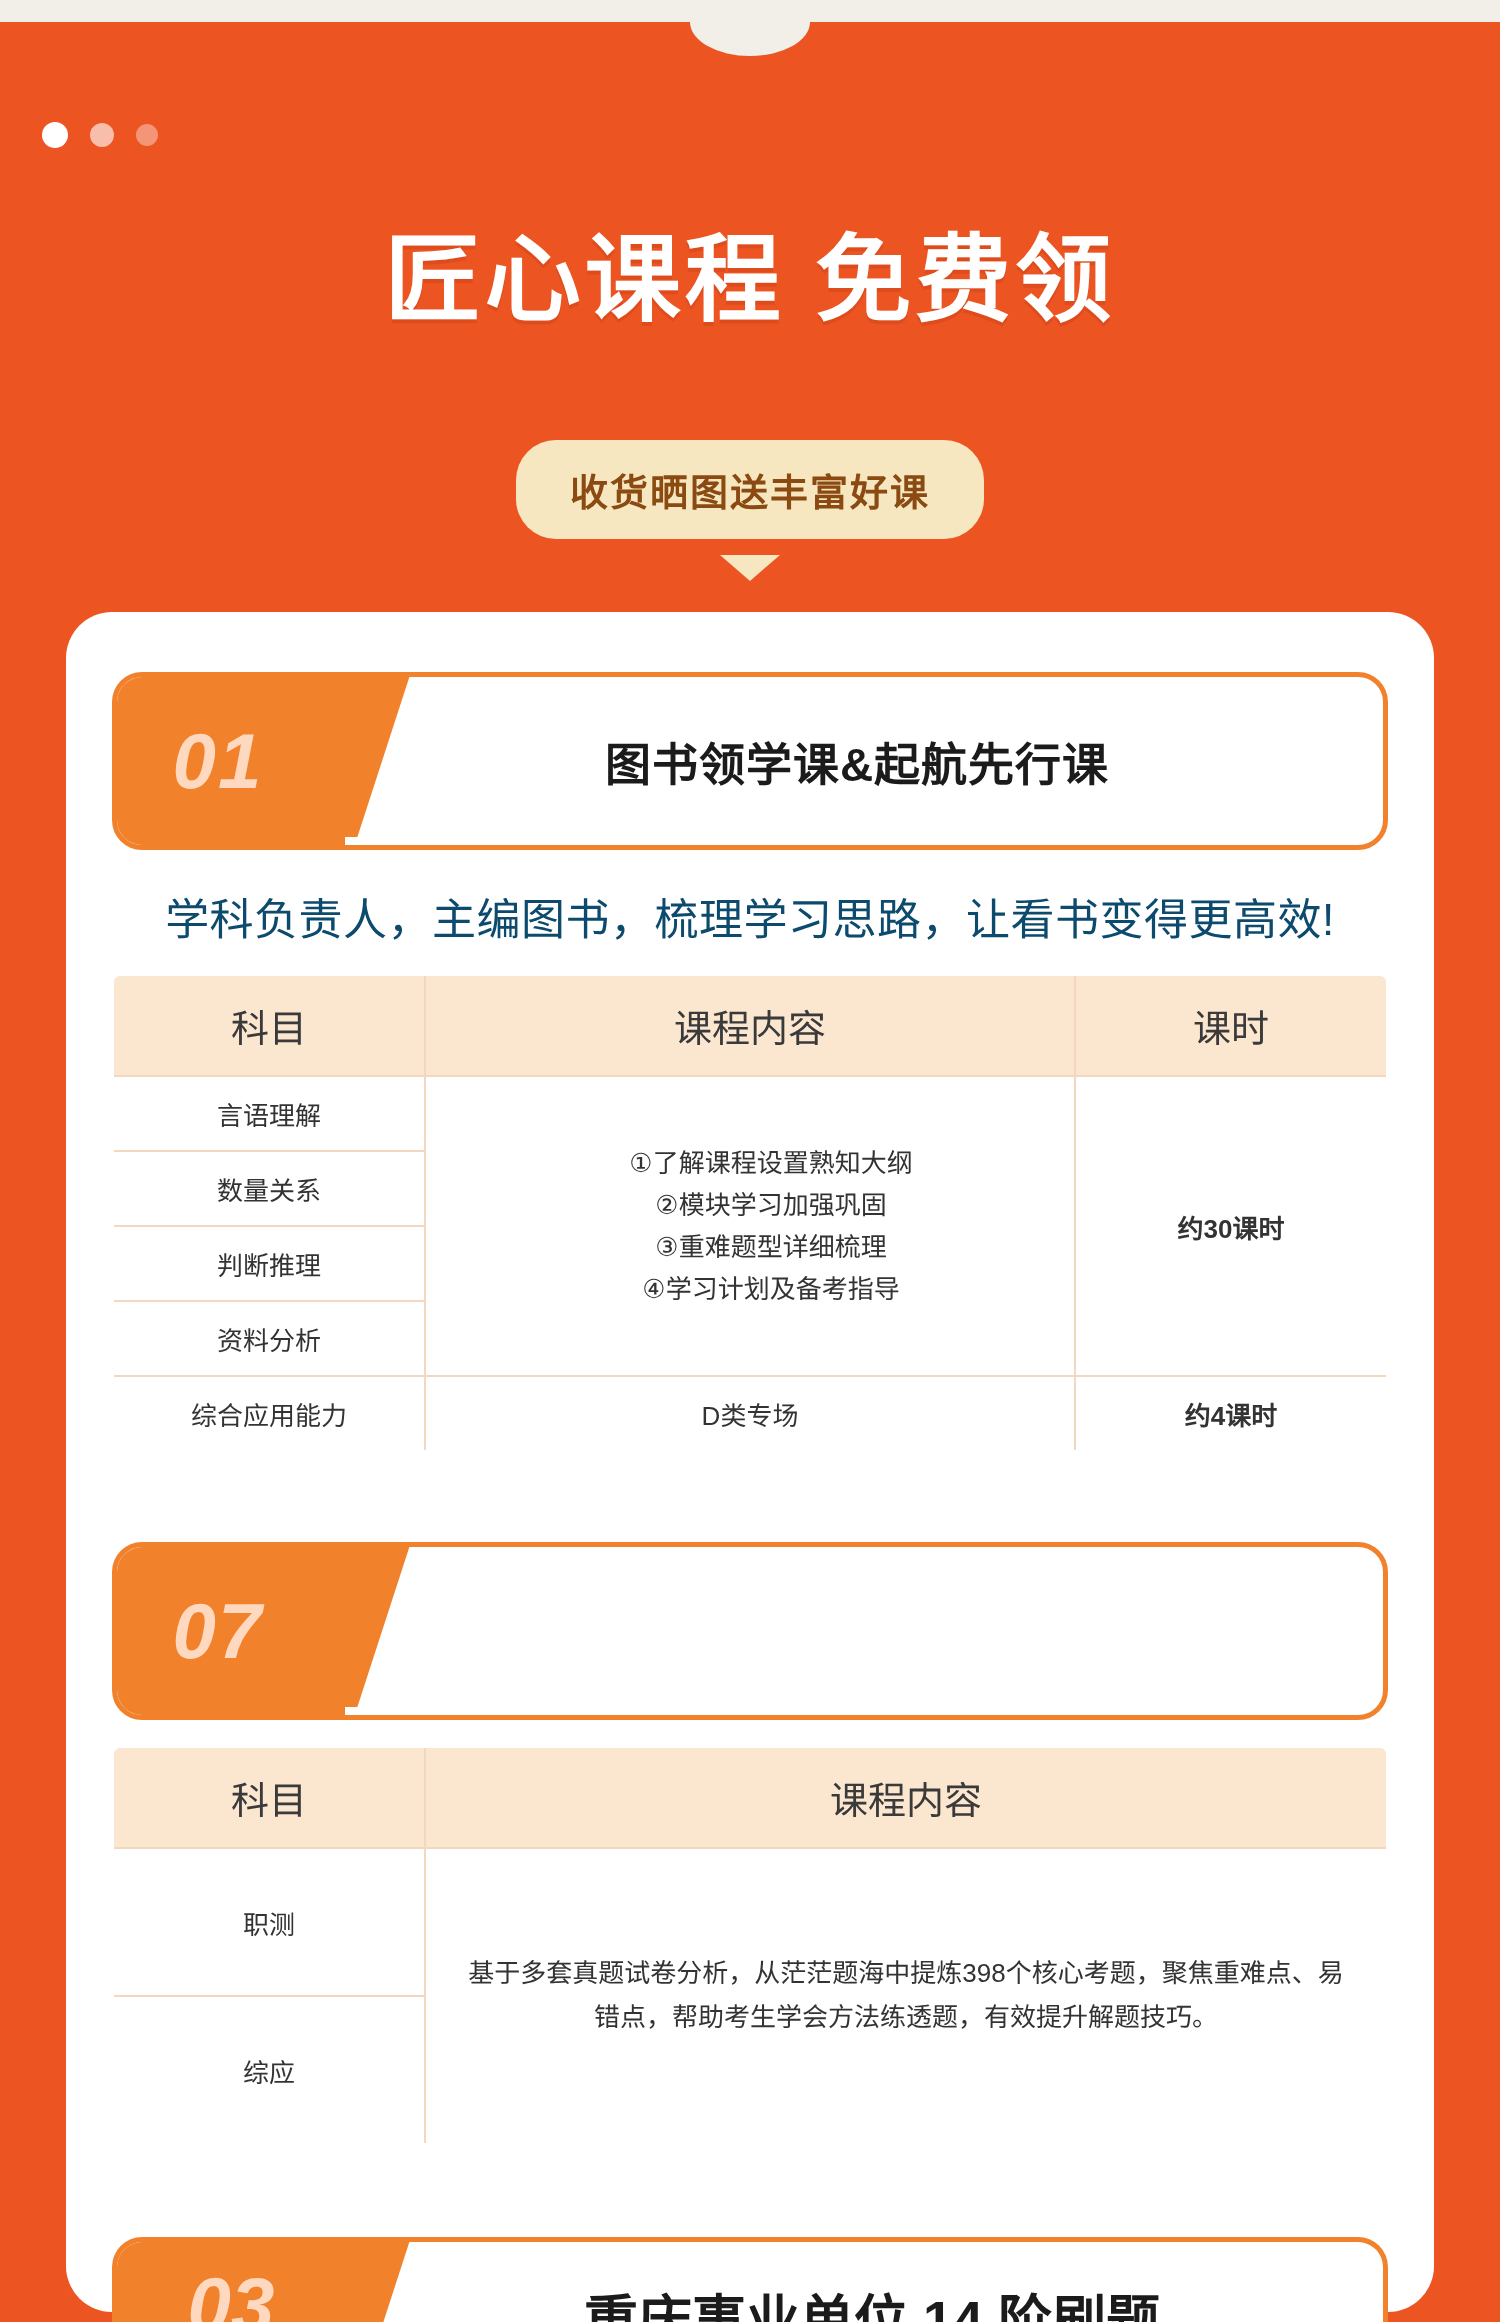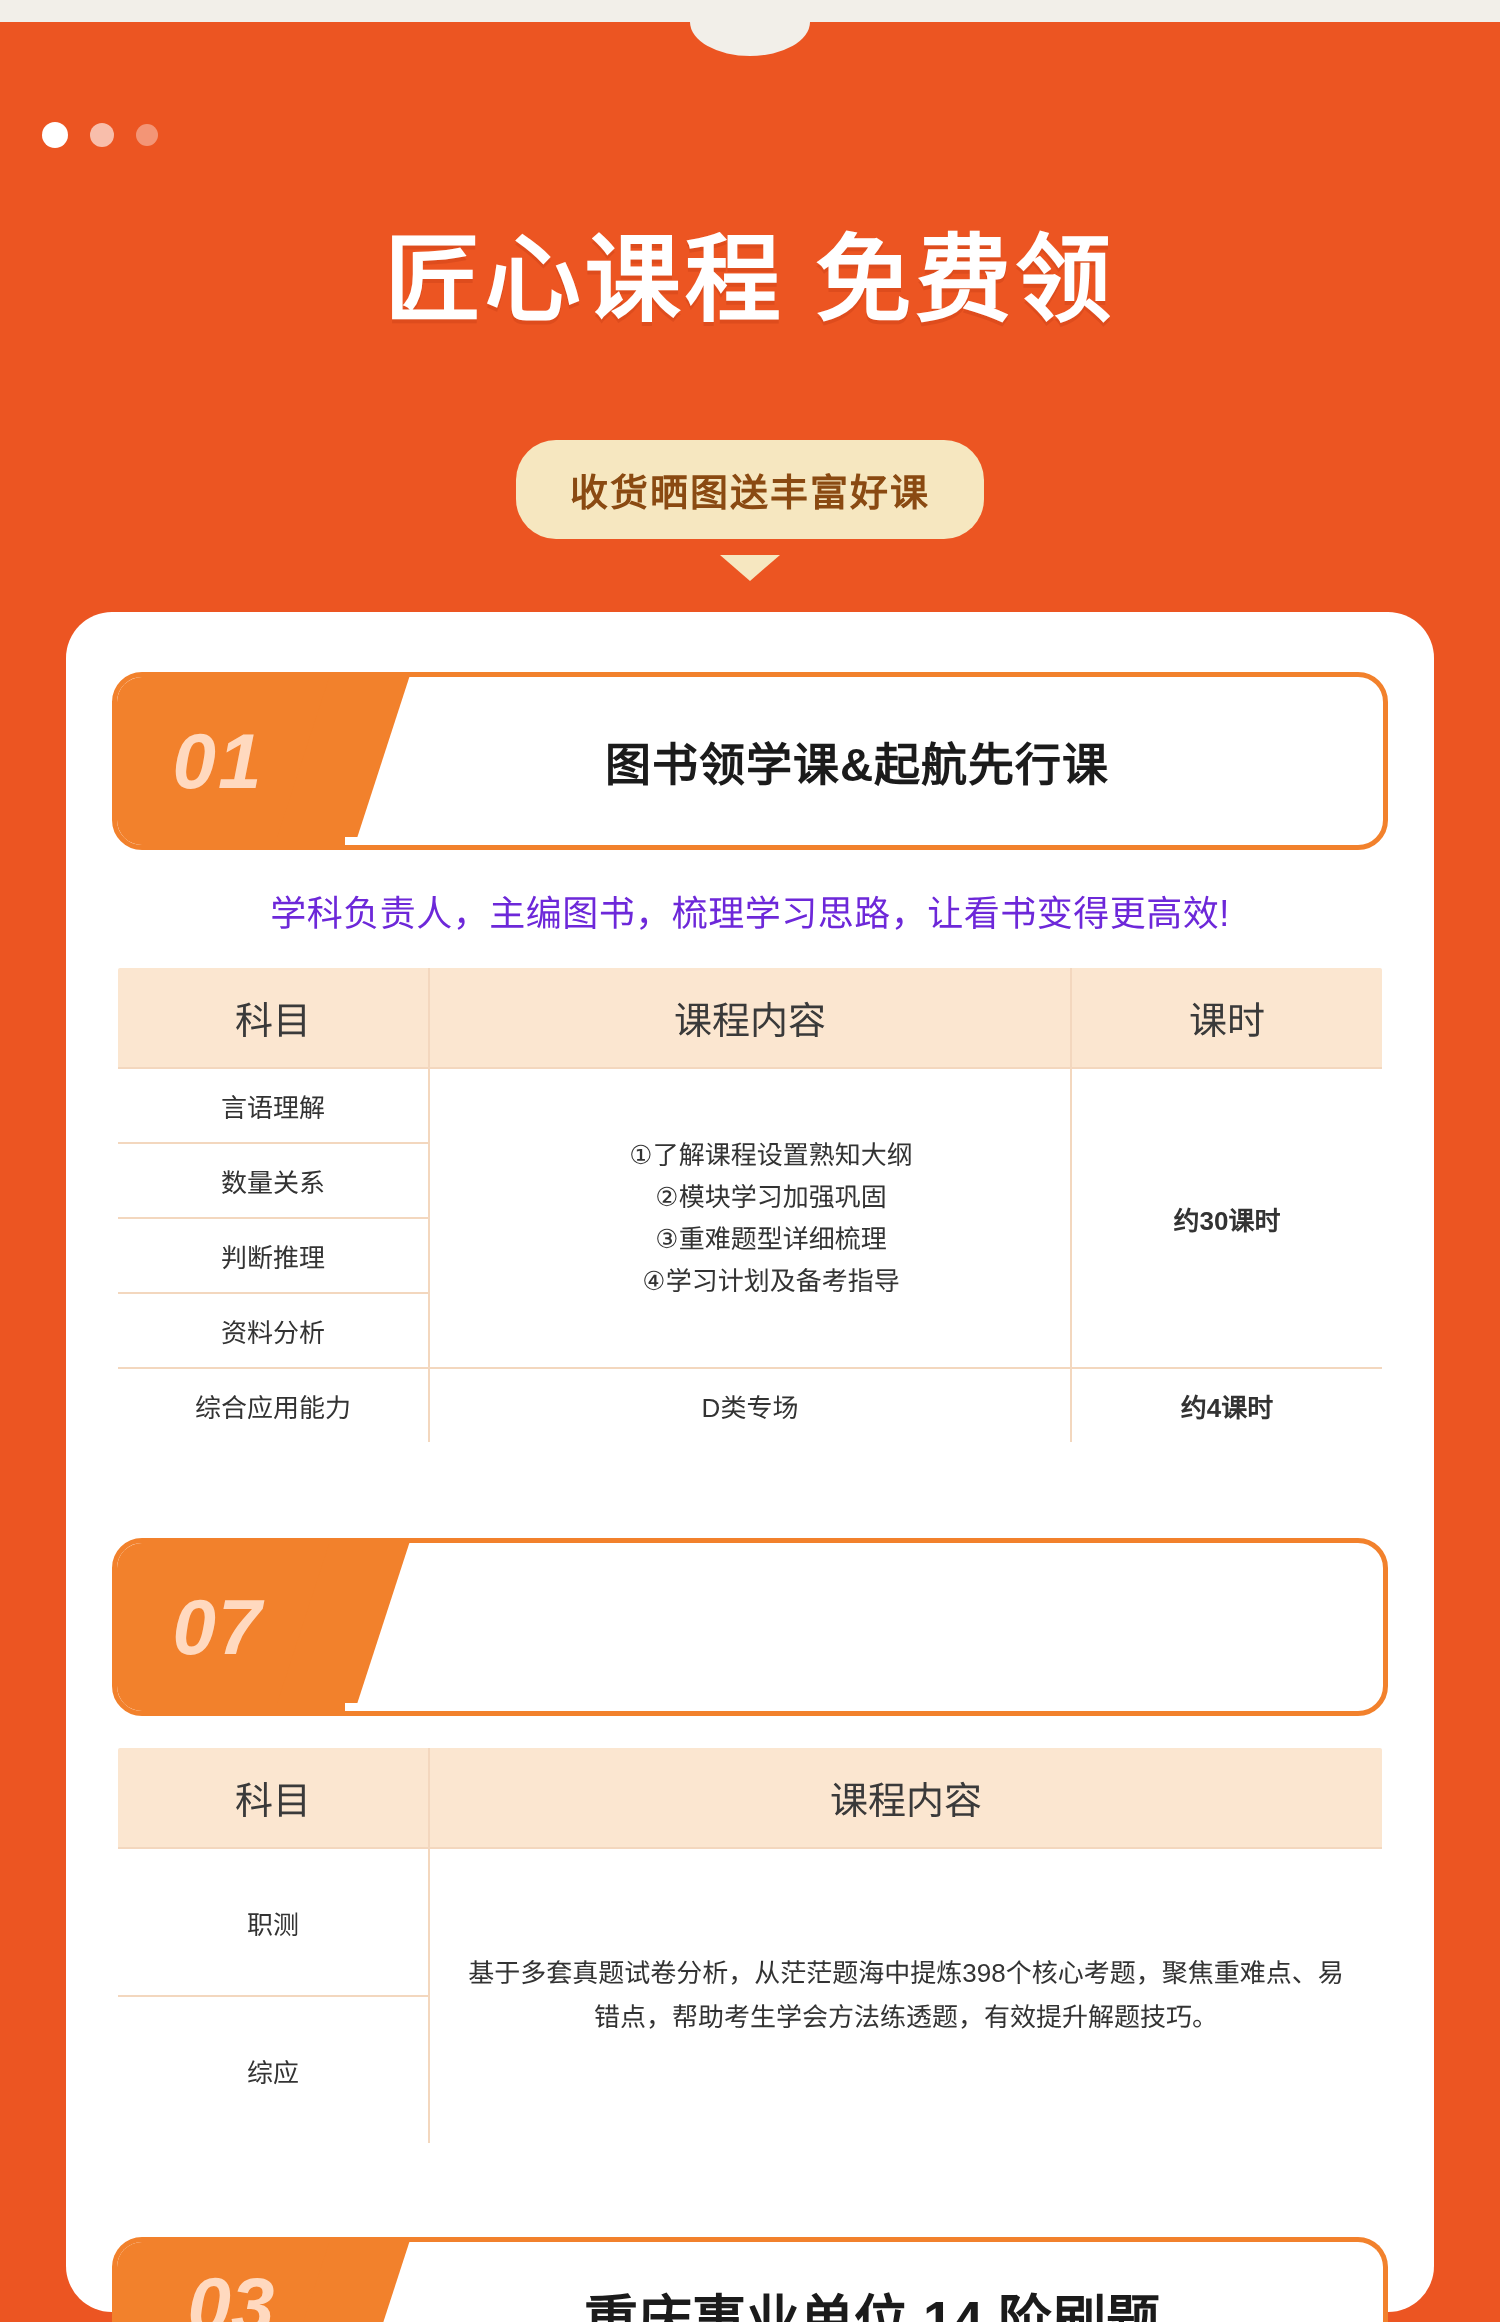--- a/index.html
+++ b/index.html
@@ -165,29 +165,29 @@
     justify-content: center;
     color: #1b1b1b;
     font-size: 46px;
     font-weight: 700;
     letter-spacing: 1px;
     padding-left: 16px;
     padding-right: 30px;
   }
   .sec-desc {
     margin: 34px 46px 0 46px;
-    color: #6d28d9;
-    font-size: 36px;
+    color: #0c4a6e;
+    font-size: 44px;
     letter-spacing: 0.5px;
     text-align: center;
   }
   
   .tbl {
     margin: 26px 46px 0 46px;
-    border: 6px solid #14532d;
+    border: 2px solid #14532d;
     border-radius: 8px;
     overflow: hidden;
     border-collapse: collapse;
     width: calc(100% - 92px);
     table-layout: fixed;
   }
   .tbl th, .tbl td {
     border: 2px solid #f3d7be;
     text-align: center;
     vertical-align: middle;

